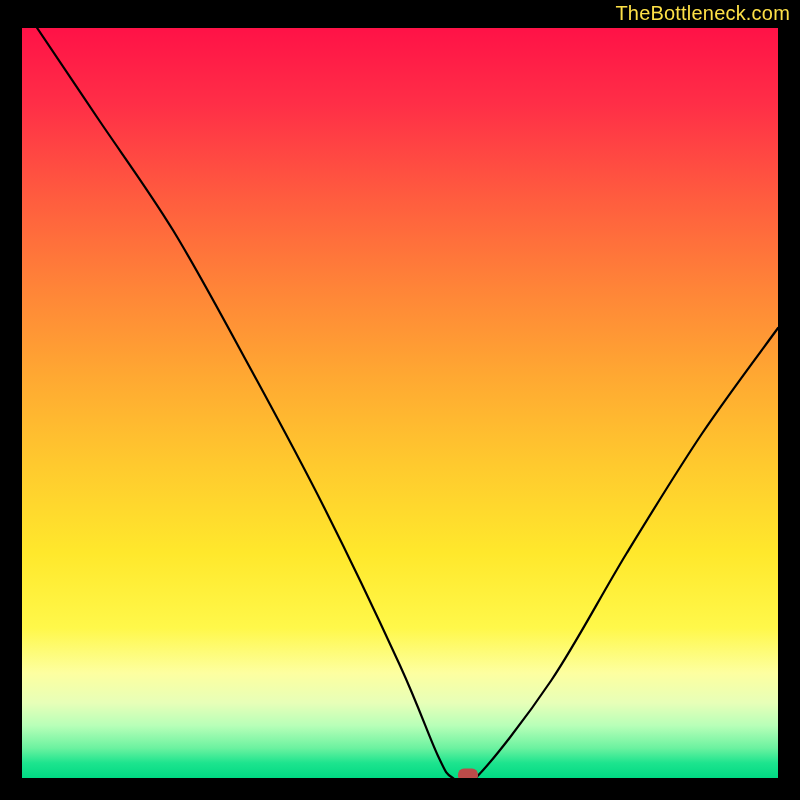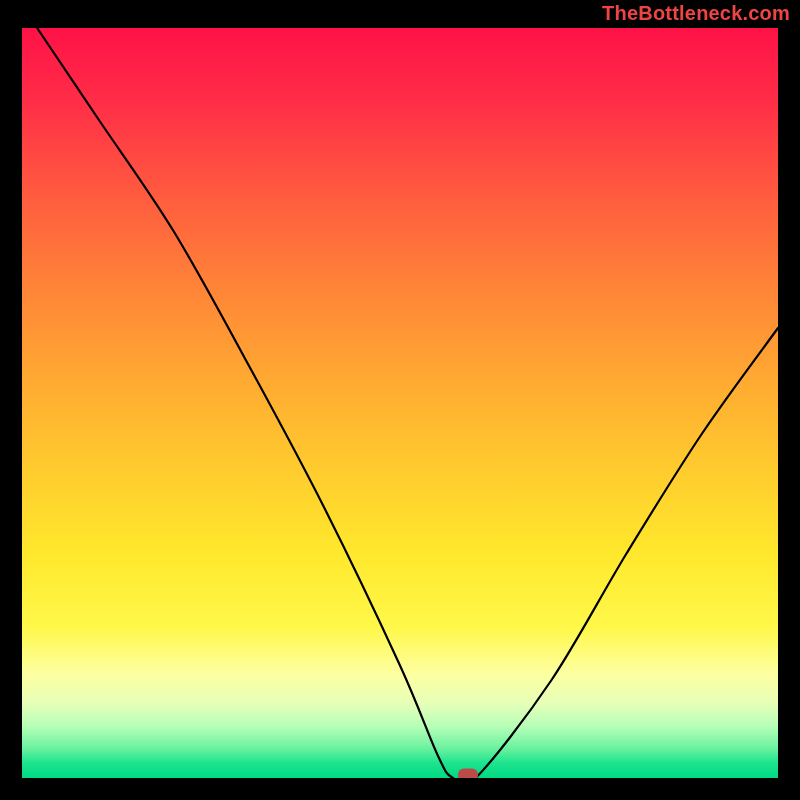--- a/index.html
+++ b/index.html
@@ -14,23 +14,23 @@
   .frame {
     position: relative;
     width: 800px;
     height: 800px;
     background: #000;
   }
   .watermark {
     position: absolute;
     top: 2px;
     right: 10px;
-    color: #ef4444;
+    color: #fde047;
     font-size: 20px;
-    font-weight: 700;
+    font-weight: 400;
     letter-spacing: 0.2px;
   }
   .plot-area {
     position: absolute;
     left: 22px;
     top: 28px;
     width: 756px;
     height: 750px;
     overflow: hidden;
   }

